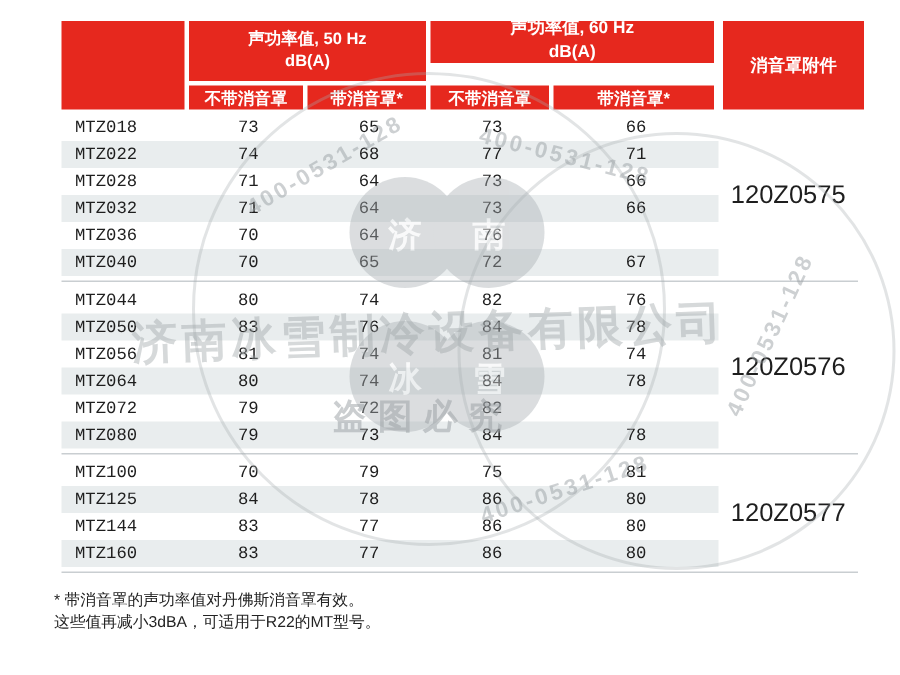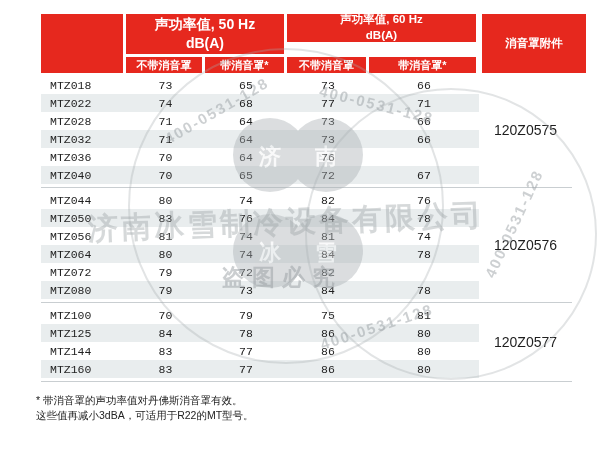--- a/index.html
+++ b/index.html
@@ -12,42 +12,42 @@
 
   
   .table-wrap{position:absolute;left:41px;top:14px;width:531px;z-index:2;}
   .thead{position:relative;height:59px;}
   .hcell{
     position:absolute;background:var(--red);color:#fff;
     display:flex;align-items:center;justify-content:center;text-align:center;
     font-weight:bold;
   }
   .h-model{left:0;top:0;width:82px;height:59px;}
-  .h-g50{left:85px;top:0;width:158px;height:40px;flex-direction:column;font-size:14px;line-height:1.35;justify-content:center;}
+  .h-g50{left:85px;top:0;width:158px;height:40px;flex-direction:column;font-size:11px;line-height:1.35;justify-content:center;}
   .h-g60{left:246px;top:0;width:189px;height:28px;flex-direction:column;font-size:11.5px;line-height:1.35;}
-  .h-acc{left:441px;top:0;width:104px;height:59px;font-size:11.5px;}
+  .h-acc{left:441px;top:0;width:94px;height:59px;font-size:11.5px;}
   .h-sub{top:43px;height:16px;font-size:11px;}
   .h-s1{left:85px;width:76px;}
   .h-s2{left:164px;width:79px;}
   .h-s3{left:246px;width:79px;}
   .h-s4{left:328px;width:107px;}
 
   .tbody{margin-top:3px;}
   .group{display:flex;}
   .group-rows{width:438px;}
   .row{
     display:grid;grid-template-columns:85px 79px 82px 82px 110px;
     height:18px;align-items:center;font-size:11.5px;color:#1e1e1e;font-family:Liberation Mono, monospace;
   }
   .row.striped{background:var(--stripe);}
   .cell-model{padding-left:9px;text-align:left;}
   .cell-val{text-align:center;}
   .group-acc{
     width:93px;display:flex;align-items:center;justify-content:center;
-    font-size:14px;color:#1e1e1e;
+    font-size:17px;color:#1e1e1e;
   }
   .group-sep{height:7px;position:relative;}
   .group-sep::after{content:"";position:absolute;left:0;right:0;top:3px;height:1px;background:var(--line);}
   .bottom-line{height:1px;background:var(--line);margin-top:3px;}
 
   
   .footnotes{
     position:absolute;left:36px;top:393px;font-size:10.5px;color:#232323;
     line-height:14.5px;z-index:2;white-space:nowrap;
   }

